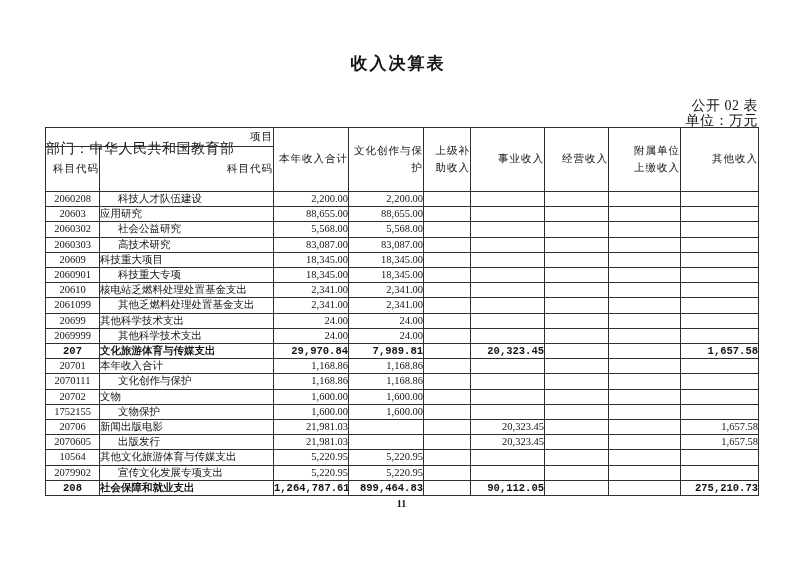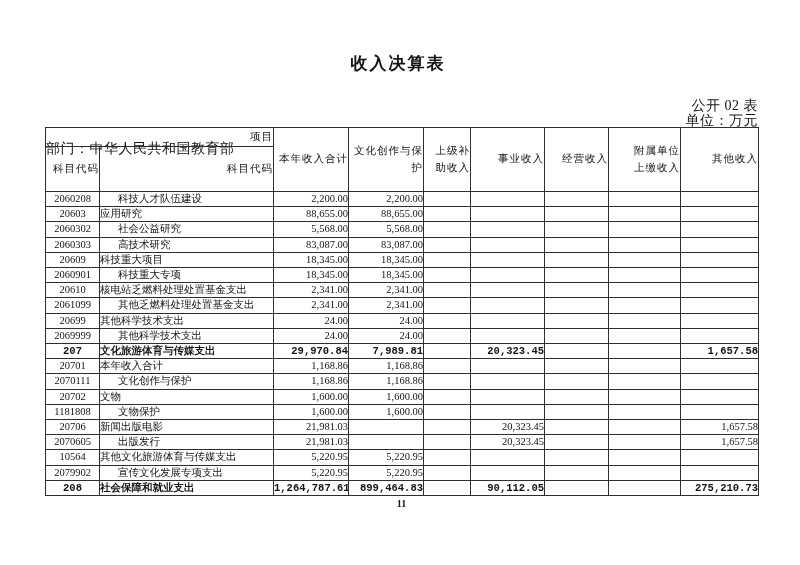--- a/index.html
+++ b/index.html
@@ -231,21 +231,21 @@
         <td class="name">文物</td>
         <td class="num">1,600.00</td>
         <td class="num">1,600.00</td>
         <td class="num"></td>
         <td class="num"></td>
         <td class="num"></td>
         <td class="num"></td>
         <td class="num"></td>
       </tr>
       <tr>
-        <td class="code">1181808</td>
+        <td class="code">1752155</td>
         <td class="name indent">文物保护</td>
         <td class="num">1,600.00</td>
         <td class="num">1,600.00</td>
         <td class="num"></td>
         <td class="num"></td>
         <td class="num"></td>
         <td class="num"></td>
         <td class="num"></td>
       </tr>
       <tr>

